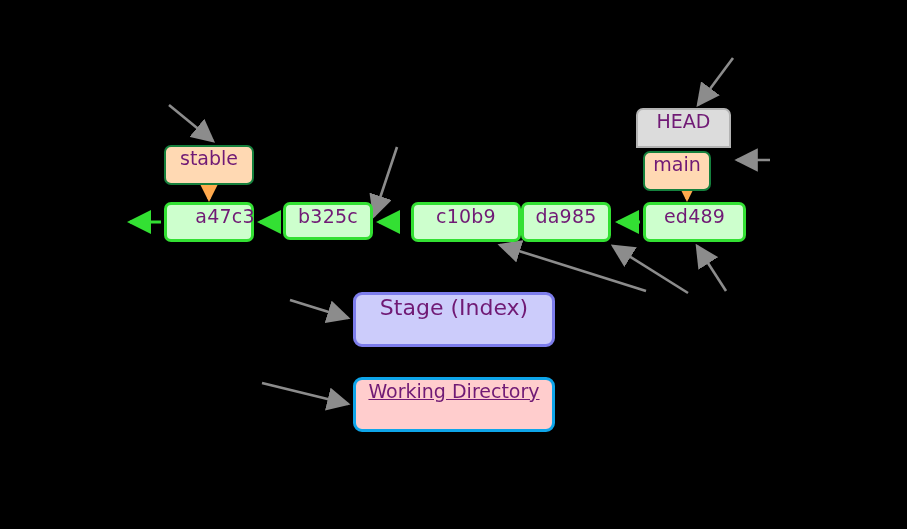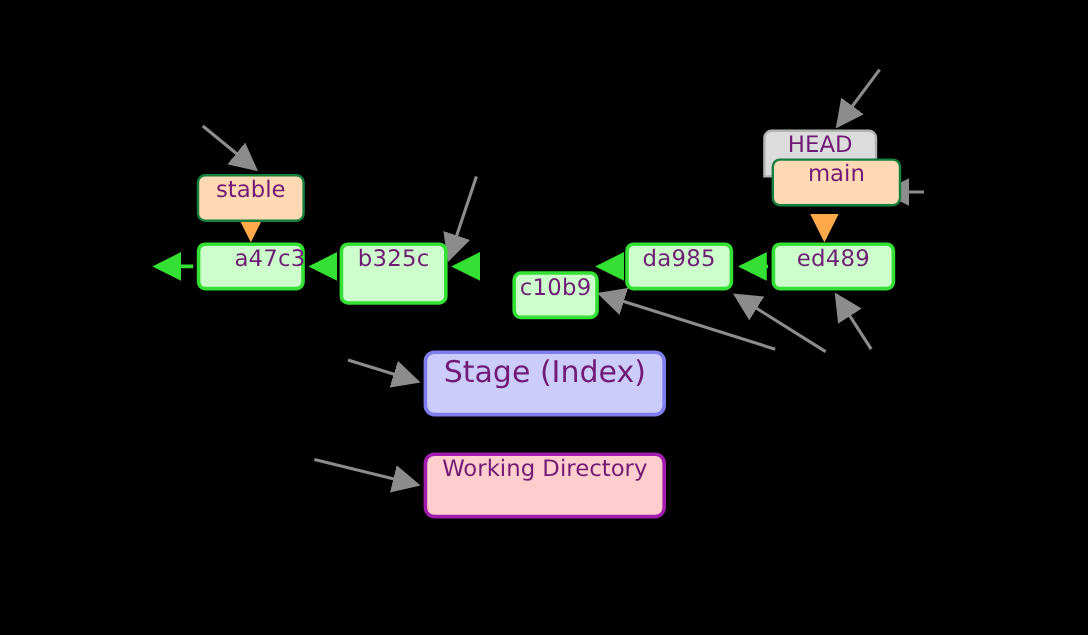--- a/index.html
+++ b/index.html
@@ -50,27 +50,28 @@
   .head-node {
     background: #dcdcdc;
     border: 2px solid #b3b3b3;
     border-radius: 7px 7px 0 0;
     font-size: 19px;
   }
   .area-stage {
     background: #ccccfb;
     border: 3px solid #7d7dec;
     border-radius: 9px;
-    font-size: 25px;
+    font-size: 22px;
   }
   .area-working {
     background: #ffcdcd;
-    border: 3px solid #a21caf;
+    border: 3px solid #0ea5e9;
     border-radius: 9px;
     font-size: 19px;
+    text-decoration: underline;
   }
 </style>
 </head>
 <body>
 
 <div id="canvas">
 
   <svg id="svg-layer" viewBox="0 0 907 529" xmlns="http://www.w3.org/2000/svg">
     <defs>
       <marker id="arrow-green" markerWidth="8" markerHeight="8" refX="7" refY="4" orient="auto" markerUnits="strokeWidth">
@@ -110,31 +111,31 @@
     </g>
   </svg>
 
   <div class="node head-node" style="left:636px; top:108px; width:95px; height:40px;">
     <span>HEAD</span>
   </div>
 
   <div class="node ref-node" style="left:164px; top:145px; width:90px; height:40px;">
     <span>stable</span>
   </div>
-  <div class="node ref-node" style="left:643px; top:132px; width:108px; height:40px;">
+  <div class="node ref-node" style="left:643px; top:151px; width:68px; height:40px;">
     <span>main</span>
   </div>
 
   <div class="node commit-node" style="left:164px; top:202px; width:90px; height:40px;padding-left:32px;">
     <span>a47c3</span>
   </div>
-  <div class="node commit-node" style="left:283px; top:202px; width:90px; height:52px;">
+  <div class="node commit-node" style="left:283px; top:202px; width:90px; height:38px;">
     <span>b325c</span>
   </div>
-  <div class="node commit-node" style="left:427px; top:202px; width:72px; height:40px;margin-top:24px;">
+  <div class="node commit-node" style="left:411px; top:202px; width:110px; height:40px;">
     <span>c10b9</span>
   </div>
   <div class="node commit-node" style="left:521px; top:202px; width:90px; height:40px;">
     <span>da985</span>
   </div>
   <div class="node commit-node" style="left:643px; top:202px; width:103px; height:40px;">
     <span>ed489</span>
   </div>
 
   <div class="node area-stage" style="left:353px; top:292px; width:202px; height:55px;">

